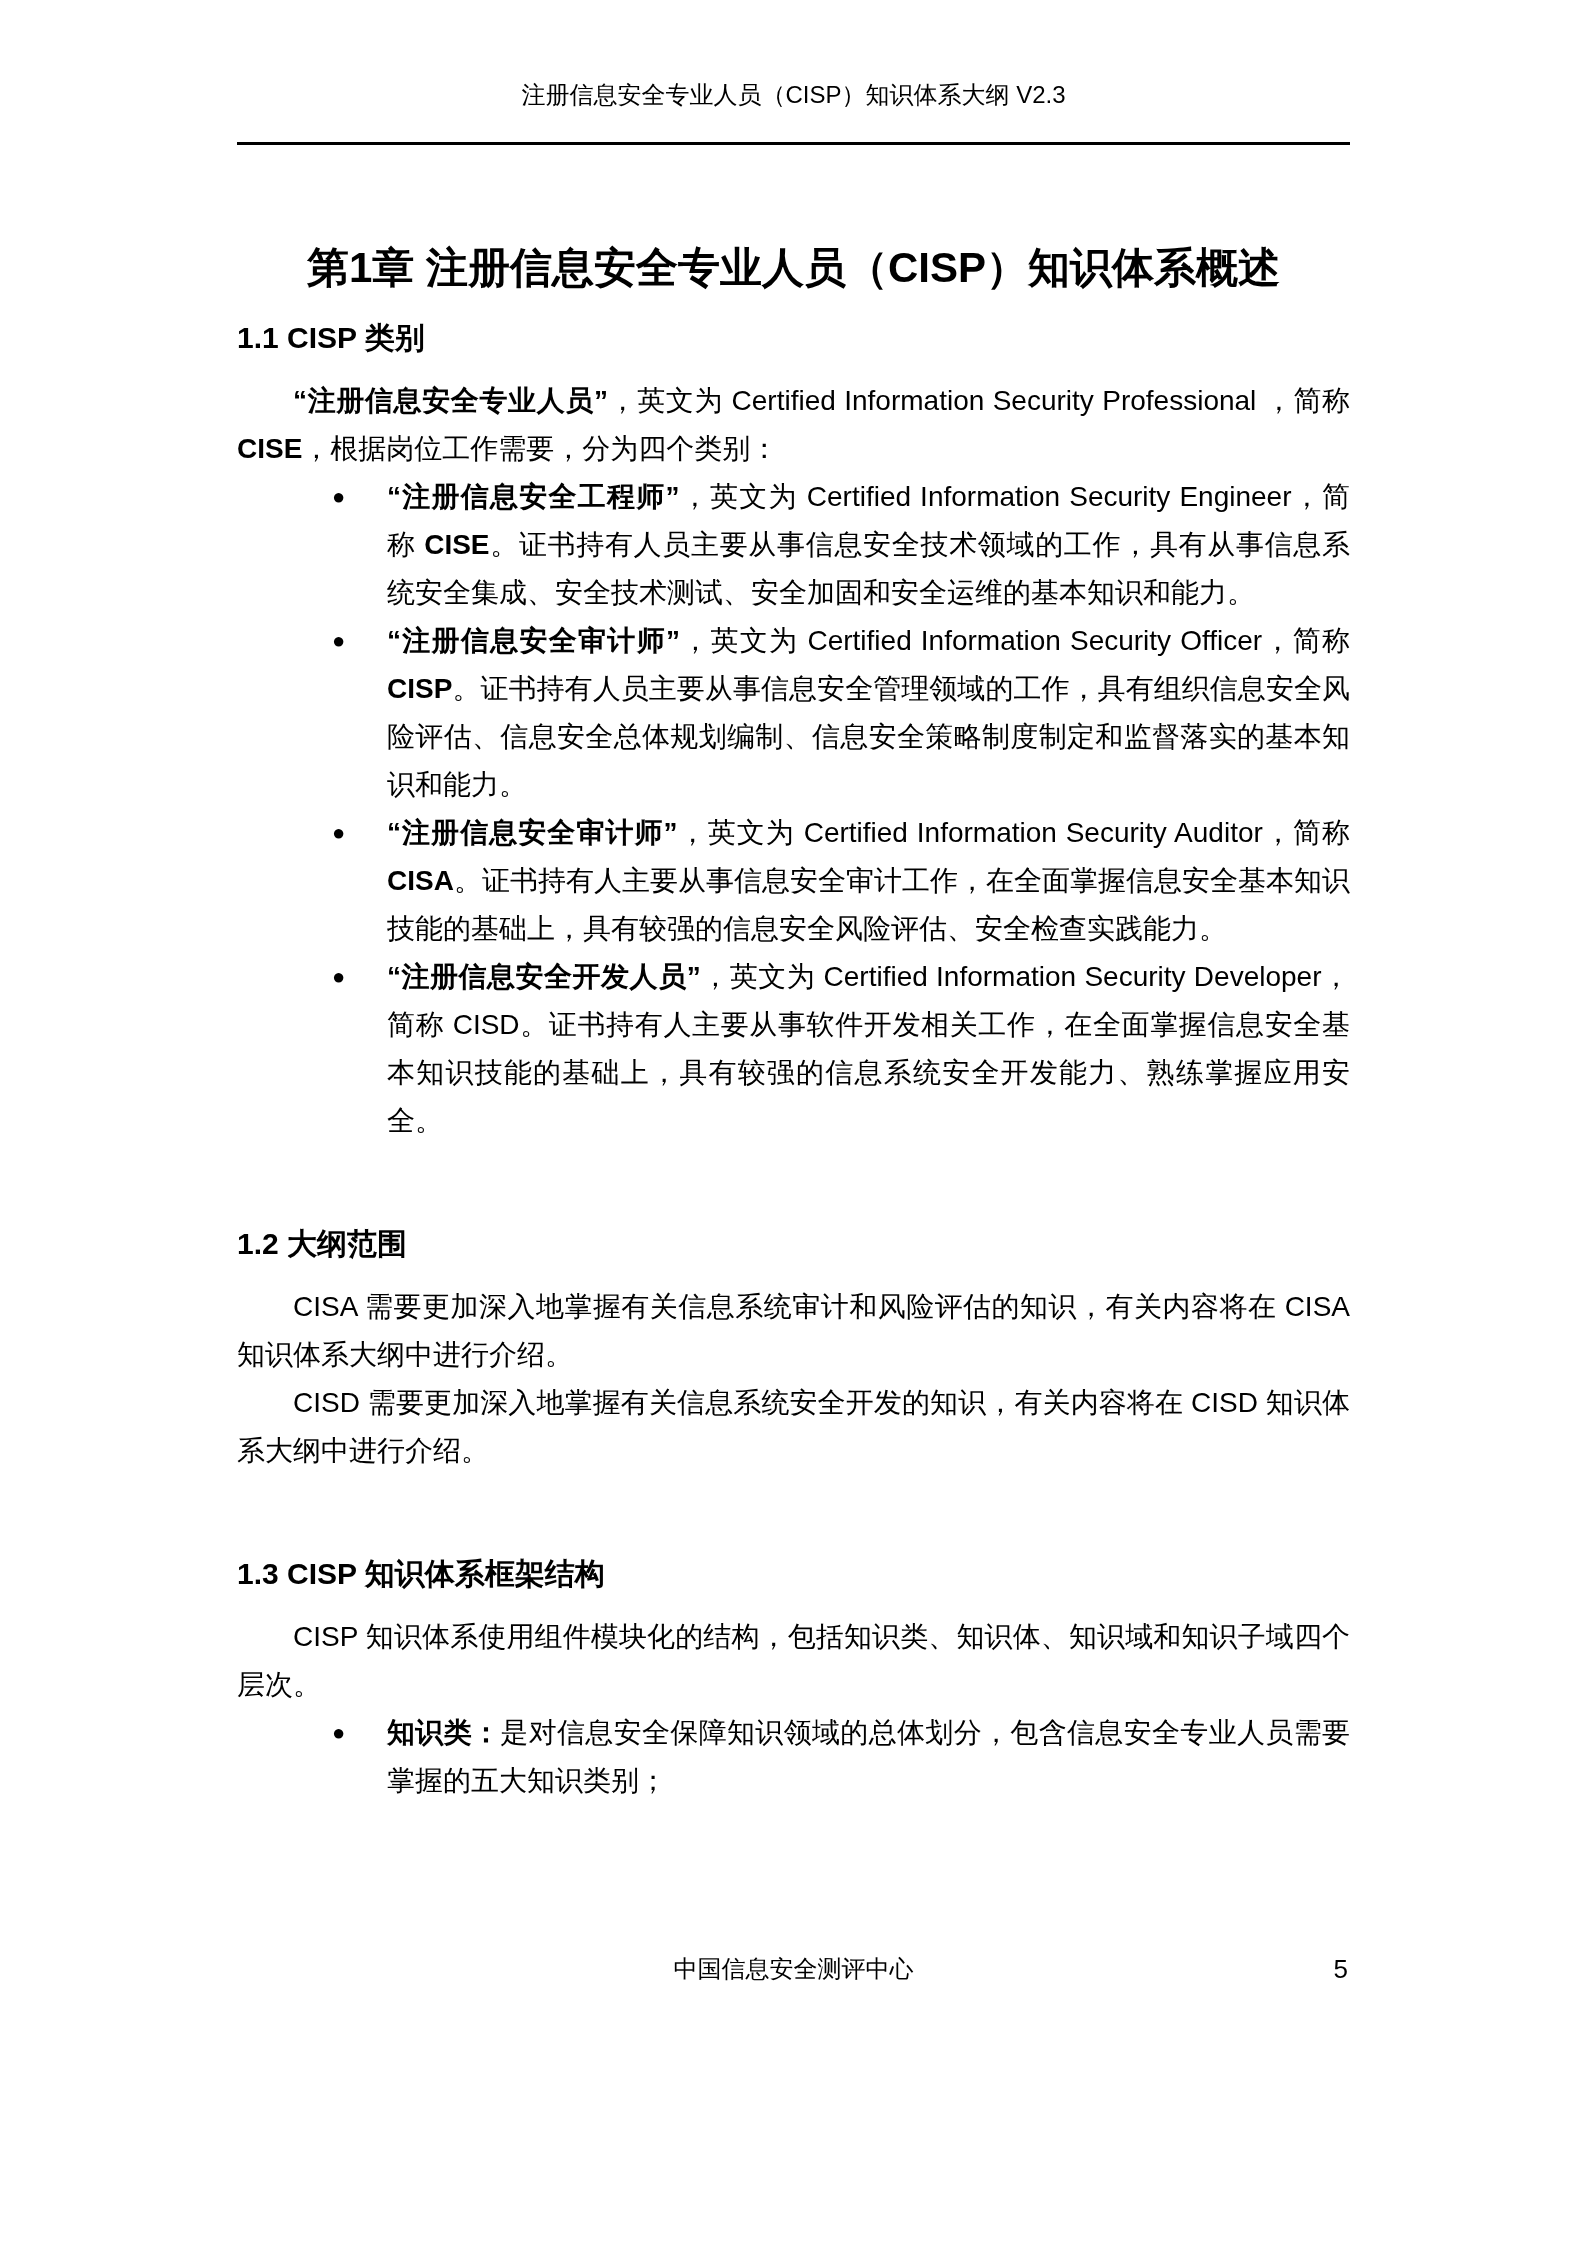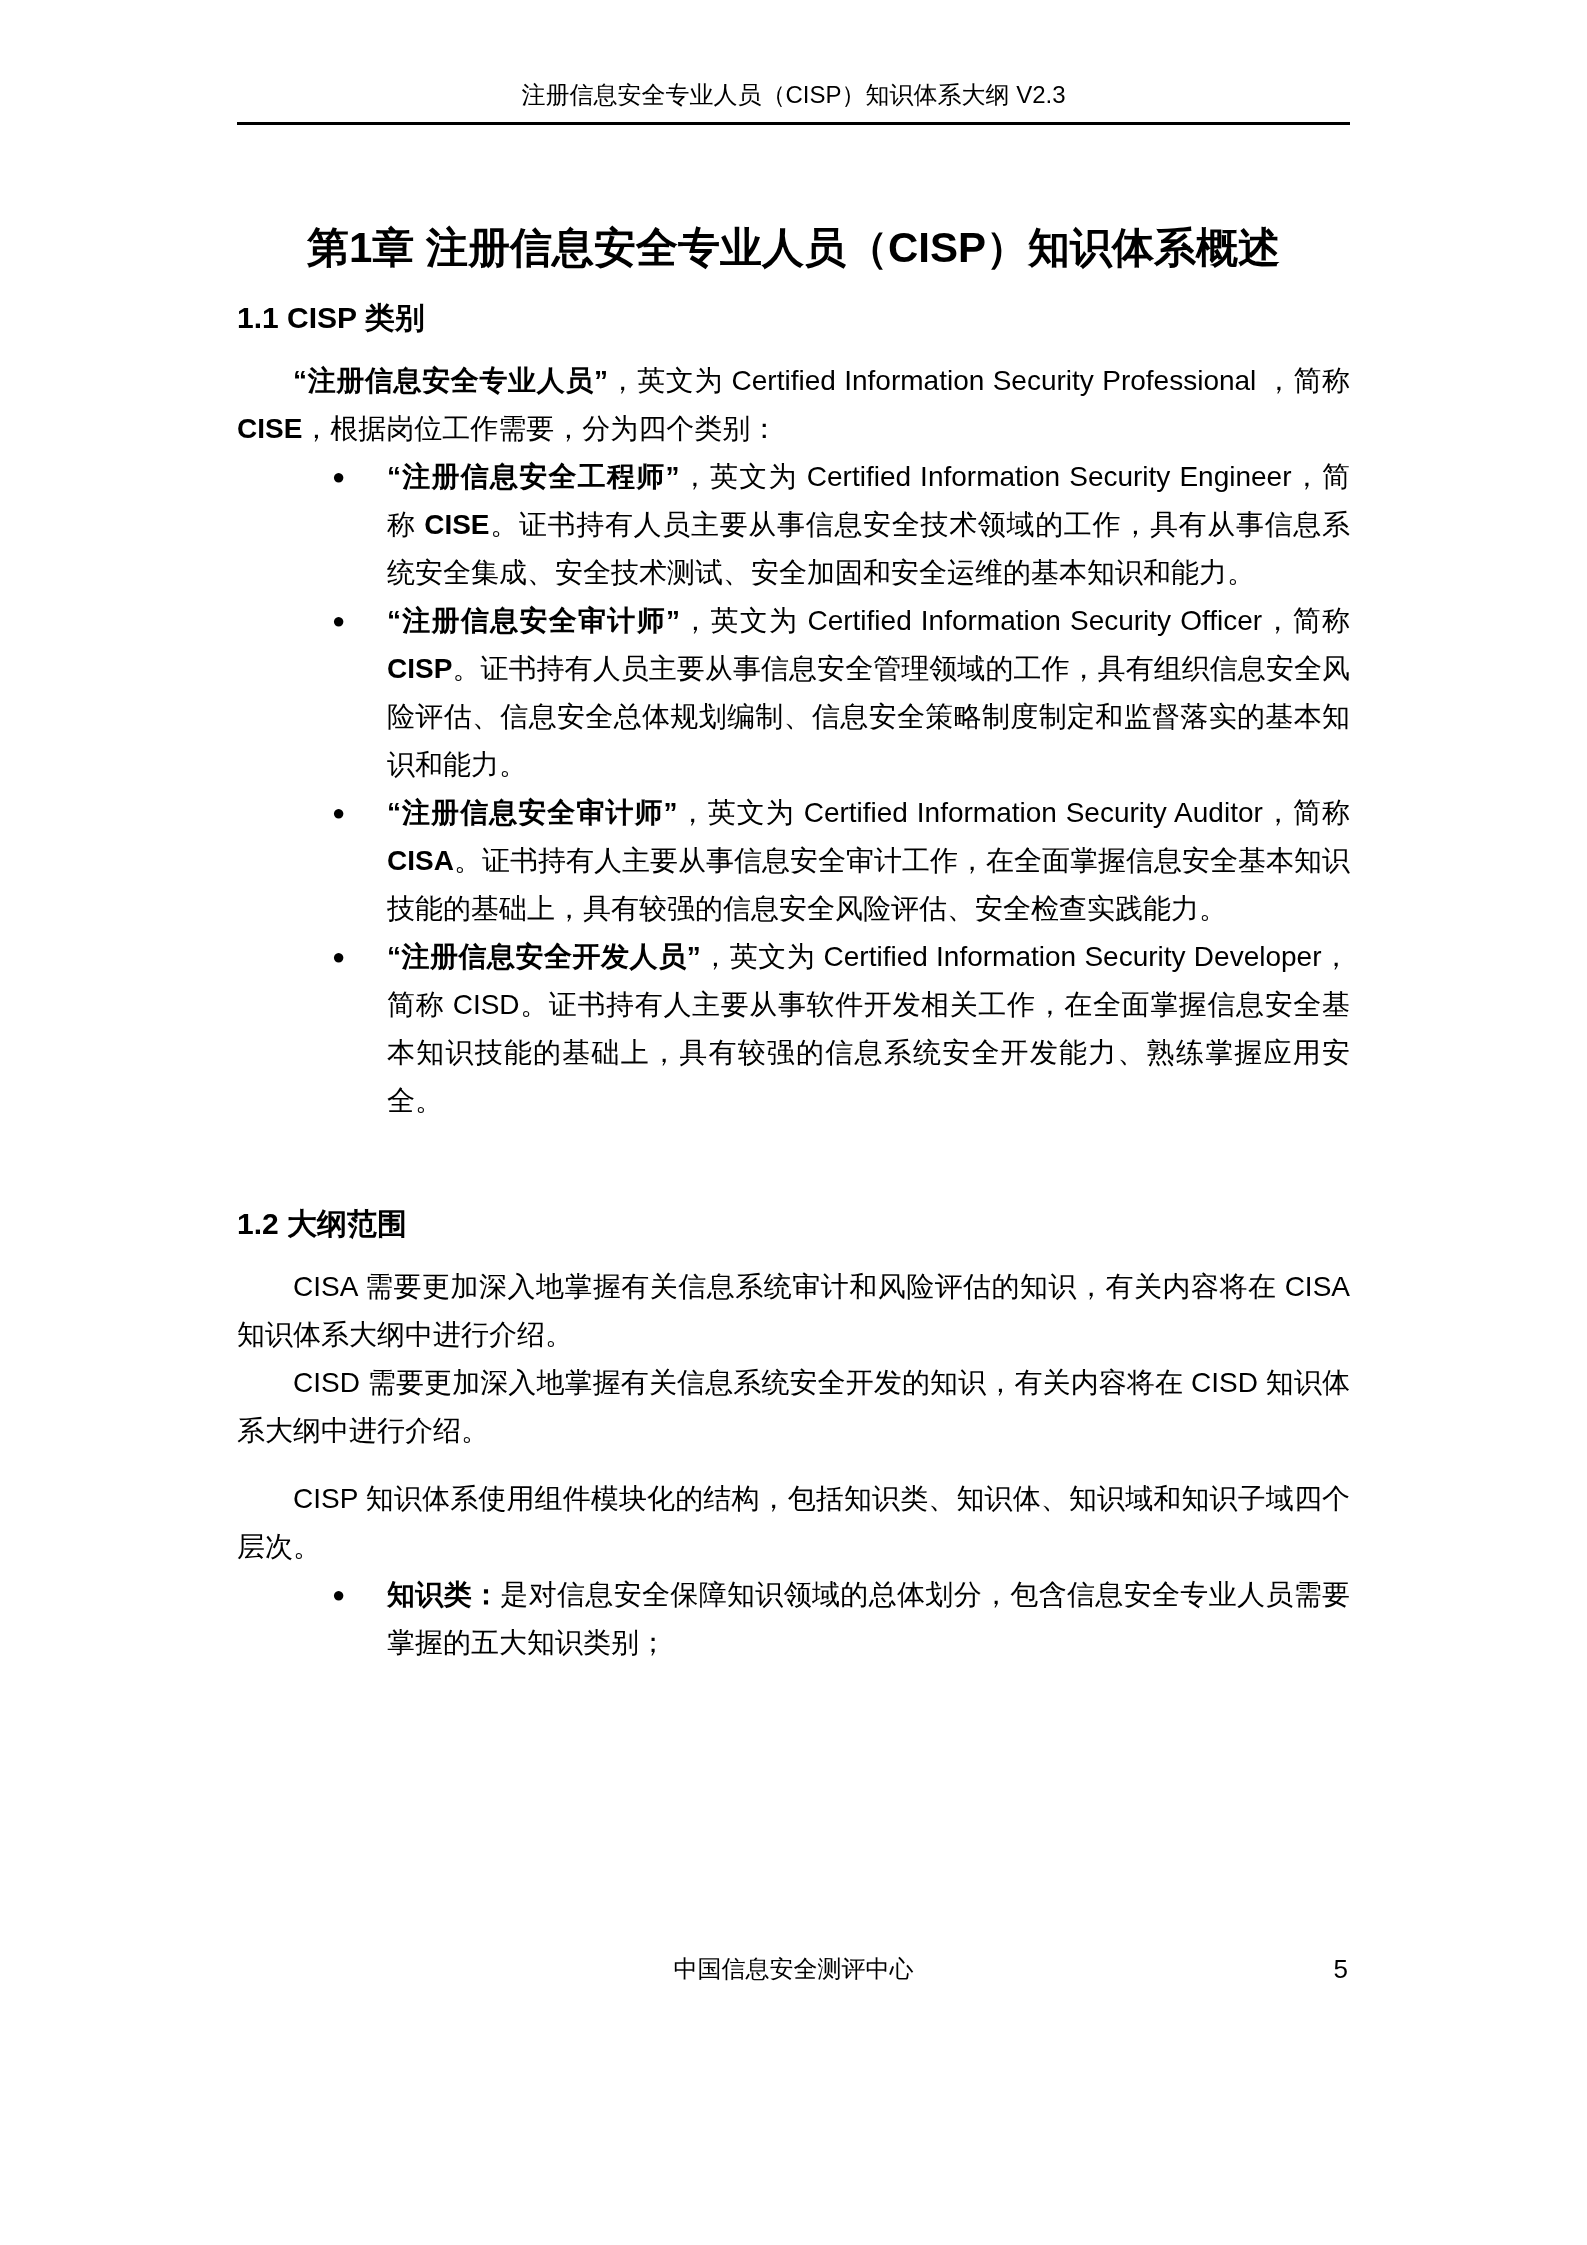--- a/index.html
+++ b/index.html
@@ -12,21 +12,21 @@
     overflow:hidden;
   }
   .page {
     position:absolute; left:0; top:0;
     width:1587px; height:2245px;
     background:#ffffff;
     padding:0 237px;
   }
   .doc-header {
     padding-top:80px;
-    padding-bottom:12px;
+    padding-bottom:32px;
     border-bottom:3px solid #000000;
     text-align:center;
   }
   .doc-header-text { font-size:24px; line-height:30px; }
   .chapter-title {
     margin-top:98px;
     font-size:42px; line-height:50px;
     font-weight:bold;
     white-space:nowrap;
     text-align:center;
@@ -87,20 +87,21 @@
         </div>
       </section>
       <section class="section">
         <h2 class="sec-heading">1.2  大纲范围</h2>
         <div class="sec-body">
           <p class="para"><span>CISA 需要更加深入地掌握有关信息系统审计和风险评估的知识，有关内容将在 CISA 知识体系大纲中进行介绍。</span></p>
           <p class="para"><span>CISD 需要更加深入地掌握有关信息系统安全开发的知识，有关内容将在 CISD 知识体系大纲中进行介绍。</span></p>
         </div>
       </section>
       <section class="section">
+        <h2 class="sec-heading">1.3  CISP 知识体系框架结构</h2>
         <div class="sec-body">
           <p class="para"><span>CISP 知识体系使用组件模块化的结构，包括知识类、知识体、知识域和知识子域四个层次。</span></p>
           <div class="bullet"><span class="bullet-marker">●</span><span class="b">知识类：</span><span>是对信息安全保障知识领域的总体划分，包含信息安全专业人员需要掌握的五大知识类别；</span></div>
         </div>
       </section>
     </div>
 
   <div class="doc-footer">
     <span class="footer-org">中国信息安全测评中心</span>
     <span class="footer-page">5</span>

